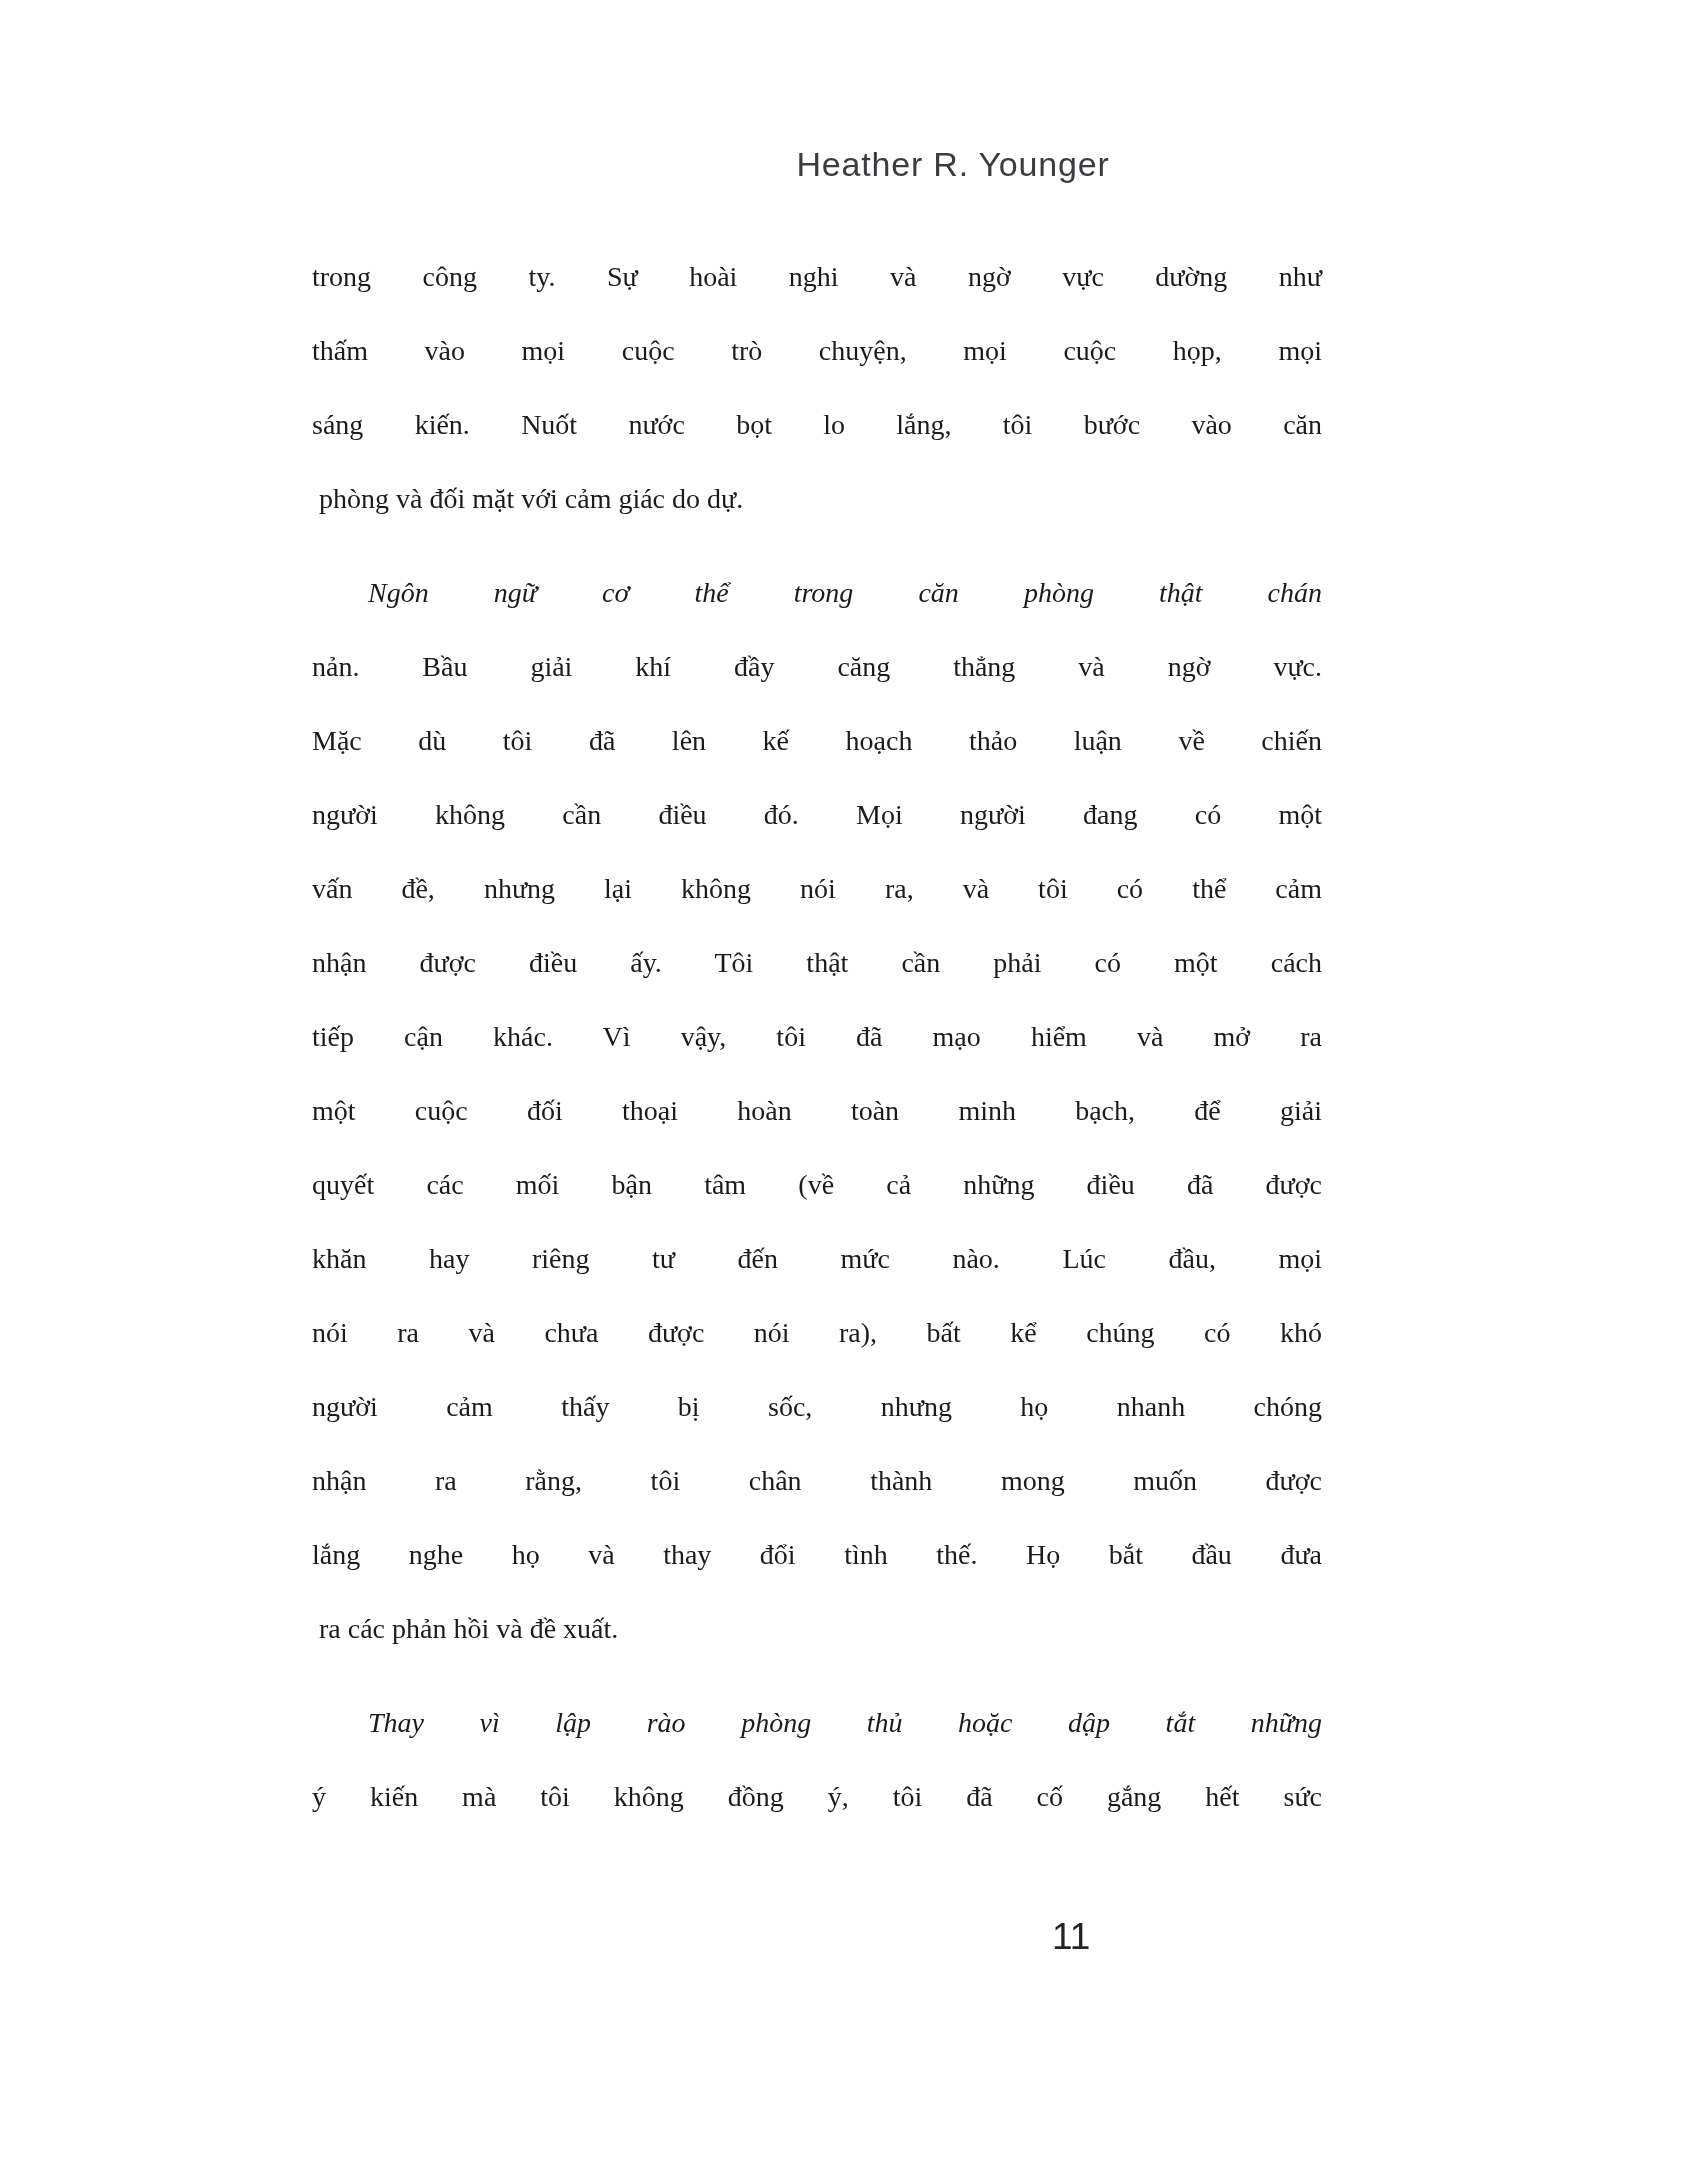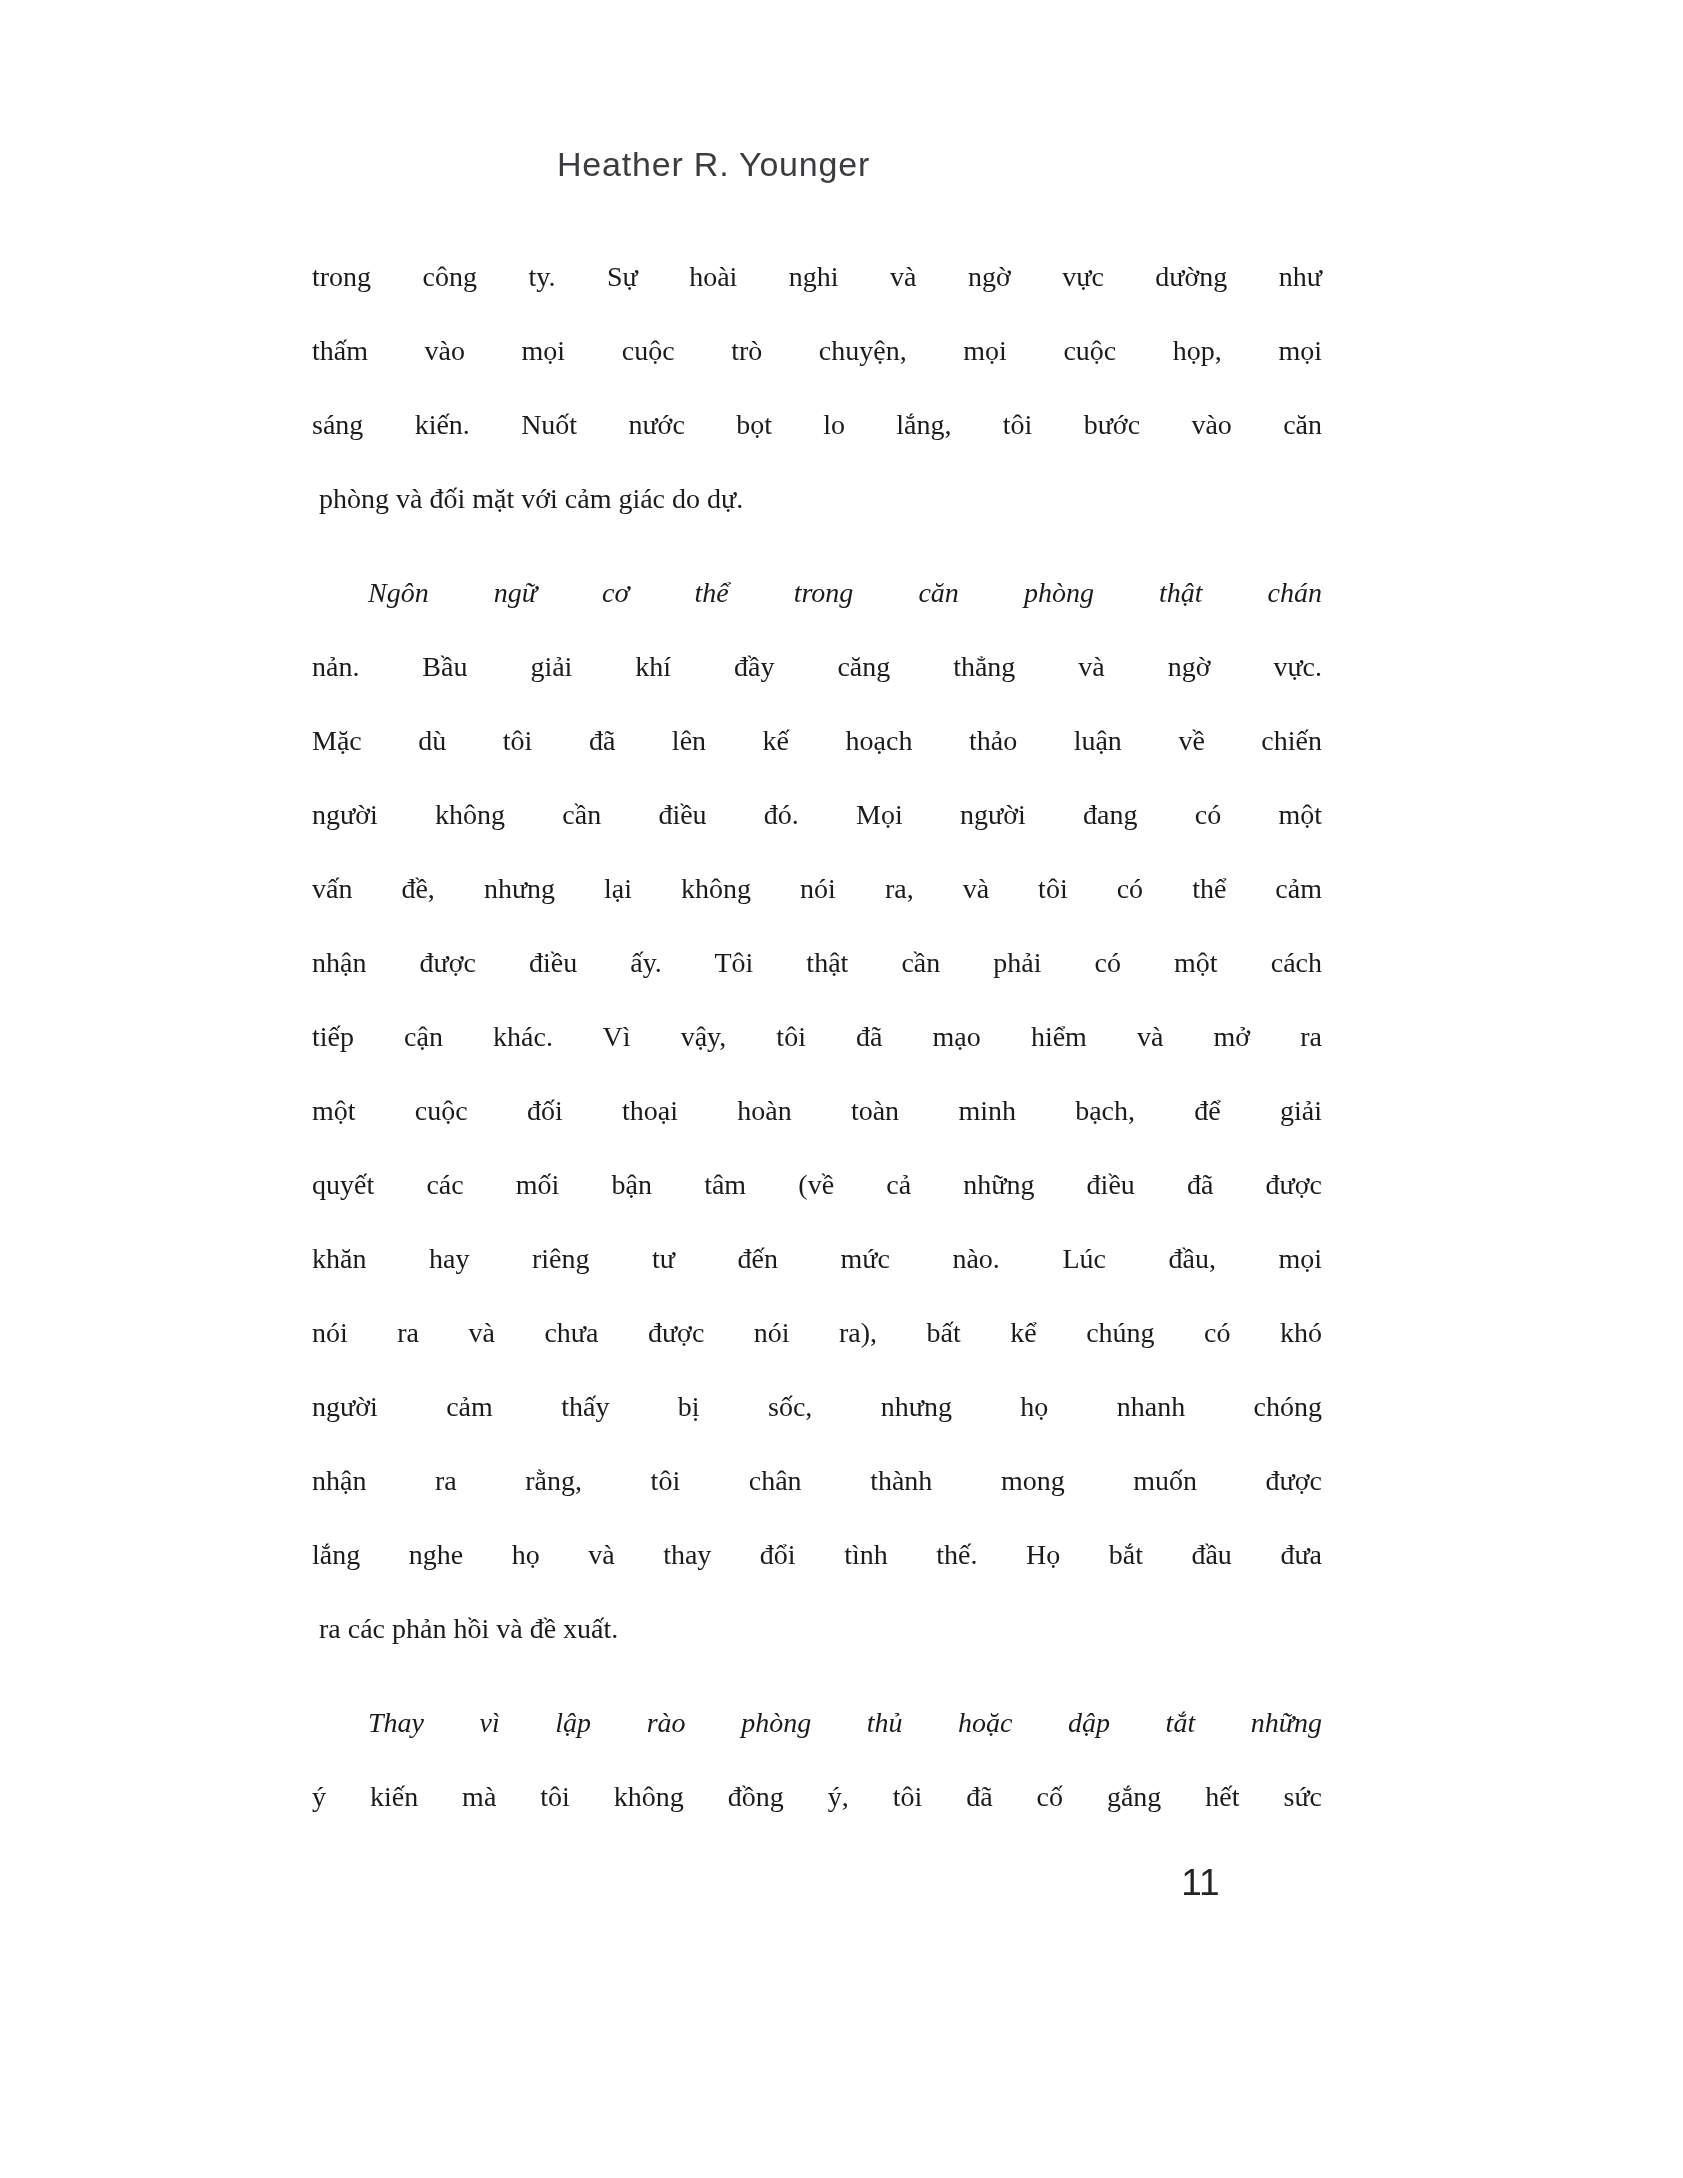--- a/index.html
+++ b/index.html
@@ -16,21 +16,21 @@
     background: var(--bg);
     position: relative;
     overflow: hidden;
     font-family: "Liberation Serif", "DejaVu Serif", serif;
   }
   .running-header {
     position: absolute;
     top: 145px;
     right: 334px;
     width: 792px;
-    text-align: left;
+    text-align: center;
     font-family: "Liberation Sans", "DejaVu Sans", sans-serif;
     font-size: 34px;
     font-weight: 400;
     letter-spacing: 0.8px;
     color: var(--header-text);
   }
   .body-text {
     position: absolute;
     top: 240px;
     left: 312px;
@@ -46,24 +46,24 @@
     white-space: normal;
   }
   .line.no-justify {
     text-align: left;
     text-align-last: left;
     margin-left: 7px;
   }
   .paragraph.indent .line:first-child { padding-left: 56px; font-style: italic; }
   .page-number {
     position: absolute;
-    top: 1862px;
+    top: 1916px;
     right: 334px;
     width: 297px;
-    text-align: center;
+    text-align: left;
     font-family: "Liberation Sans", "DejaVu Sans", sans-serif;
     font-size: 37px;
     color: var(--page-number);
   }
 </style>
 </head>
 <body>
 
 <div class="running-header">Heather R. Younger</div>
 

